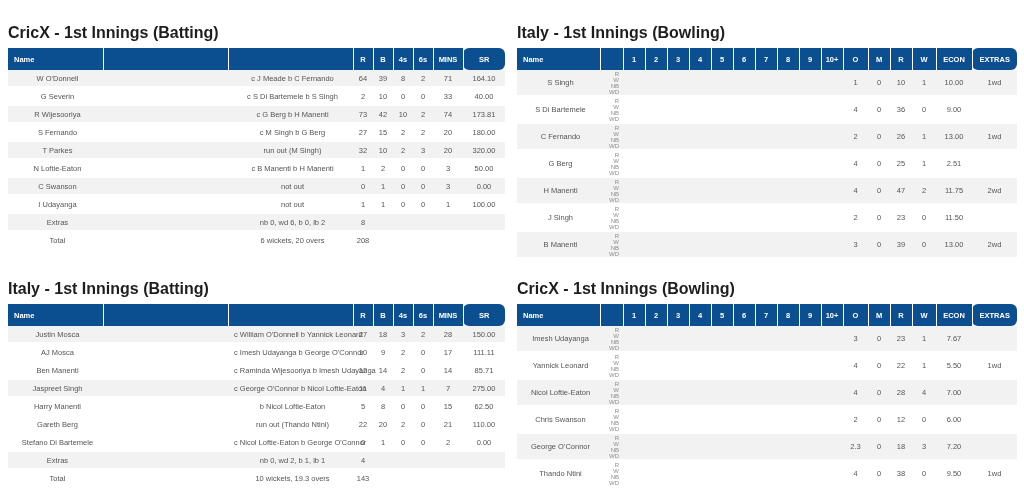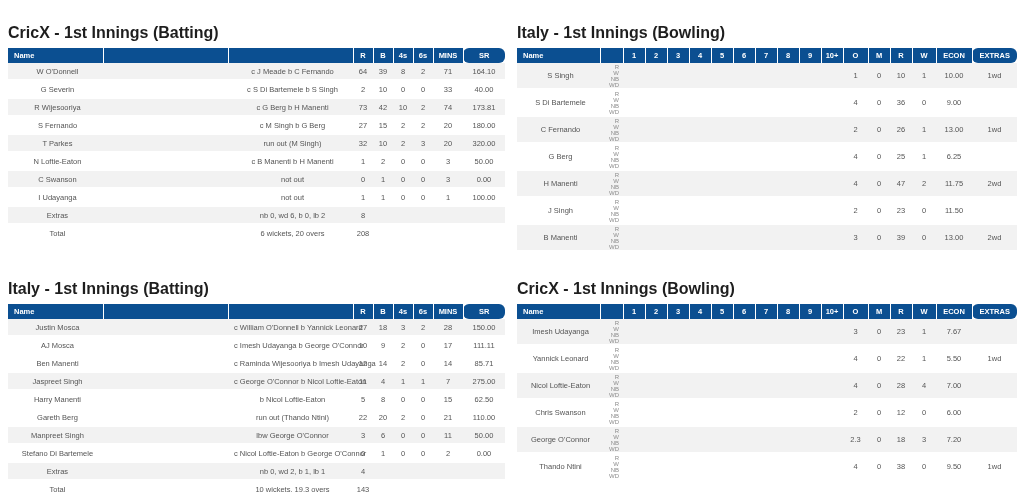--- a/index.html
+++ b/index.html
@@ -36,21 +36,21 @@
     table-layout: fixed;
   }
   table.batting { width: 497px; }
   table.bowling { width: 500px; }
 
   .scorecard th {
     background: #0b4f91;
     color: #ffffff;
     font-size: 7.5px;
     font-weight: bold;
-    height: 15px;
+    height: 22px;
     padding: 0 3px;
     text-align: center;
     white-space: nowrap;
     border-right: 1px solid rgba(255,255,255,0.35);
     overflow: hidden;
   }
   .scorecard th:last-child { border-right: none; border-radius: 6px; }
   .scorecard th.left { text-align: left; padding-left: 6px; }
 
   .scorecard td {
@@ -314,31 +314,20 @@
                 <td class="left">Gareth Berg</td>
                 <td></td>
                 <td class="left">run out (Thando Ntini)</td>
                 <td>22</td>
                 <td>20</td>
                 <td>2</td>
                 <td>0</td>
                 <td>21</td>
                 <td>110.00</td>
               </tr>
-              <tr class="striped">
-                <td class="left">Manpreet Singh</td>
-                <td></td>
-                <td class="left">lbw George O'Connor</td>
-                <td>3</td>
-                <td>6</td>
-                <td>0</td>
-                <td>0</td>
-                <td>11</td>
-                <td>50.00</td>
-              </tr>
               <tr>
                 <td class="left">Stefano Di Bartemele</td>
                 <td></td>
                 <td class="left">c Nicol Loftie-Eaton b George O'Connor</td>
                 <td>0</td>
                 <td>1</td>
                 <td>0</td>
                 <td>0</td>
                 <td>2</td>
                 <td>0.00</td>
@@ -508,21 +497,21 @@
                 <td></td>
                 <td></td>
                 <td></td>
                 <td></td>
                 <td></td>
                 <td></td>
                 <td>4</td>
                 <td>0</td>
                 <td>25</td>
                 <td>1</td>
-                <td>6.25</td>
+                <td>2.51</td>
                 <td></td>
               </tr>
               <tr class="striped">
                 <td class="left">H Manenti</td>
                 <td class="ball-labels">
                   <div>R</div>
                   <div>W</div>
                   <div>NB</div>
                   <div>WD</div>
                 </td>

